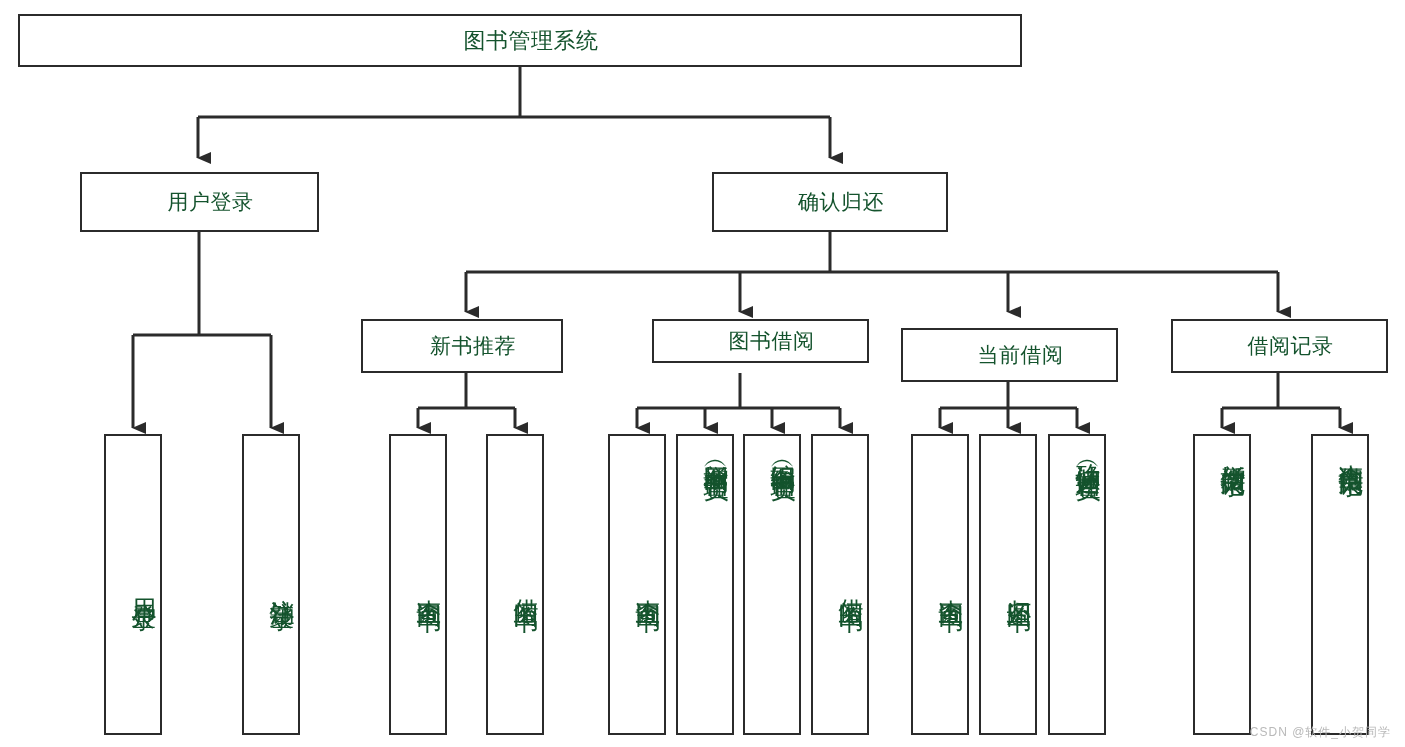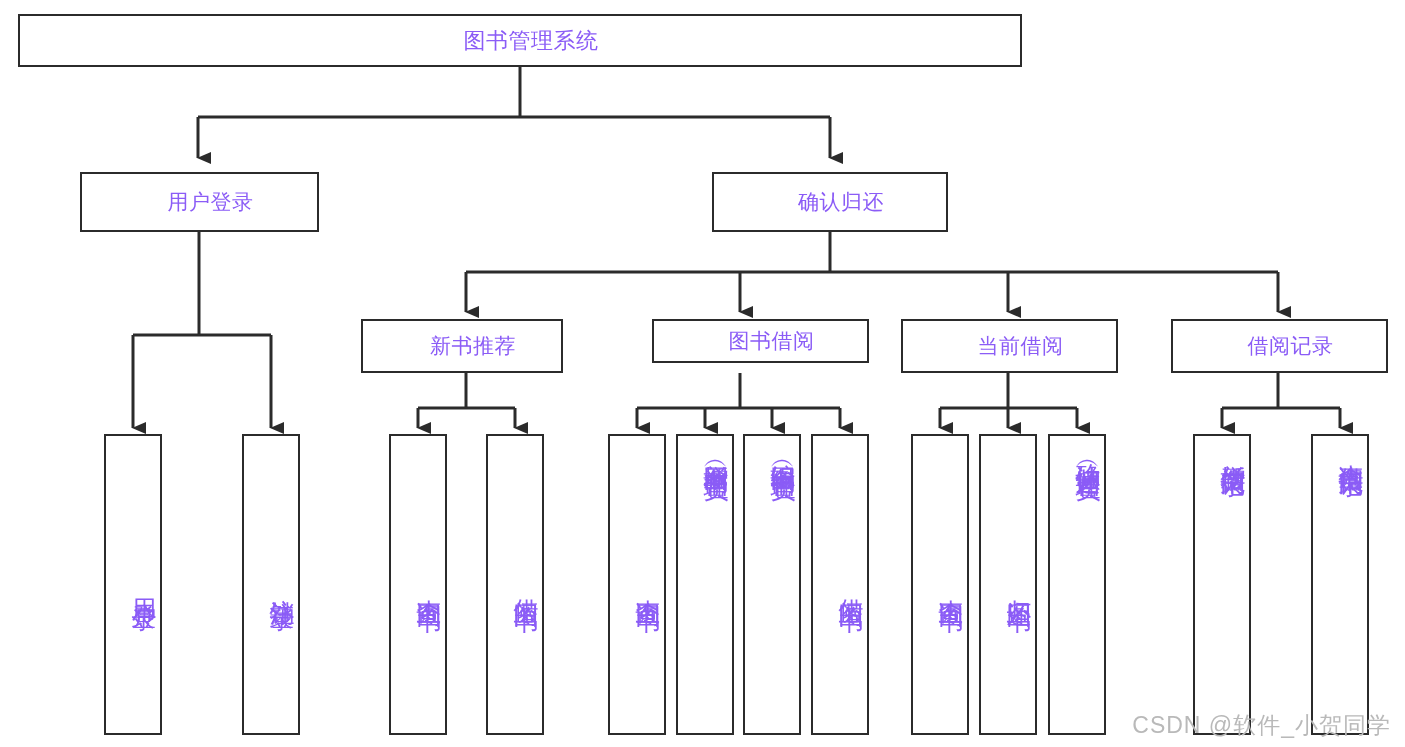--- a/index.html
+++ b/index.html
@@ -13,21 +13,21 @@
   #wires{position:absolute;left:0;top:0;width:1405px;height:747px;}
 
   .node{
     position:absolute;
     box-sizing:border-box;
     border:2px solid #2b2b2b;
     background:#ffffff;
     display:flex;
     align-items:center;
     justify-content:center;
-    color:#8b5cf6;
+    color:#14532d;
     padding-left:22px;
   }
   .node .lbl{
     display:block;
     text-align:center;
     line-height:1.08;
     white-space:nowrap;
   }
   
   .node.horiz .lbl{ font-size:21px; letter-spacing:0.5px; }
@@ -48,21 +48,21 @@
     white-space:nowrap;
   }
   .node.leaf.tall .lbl{ letter-spacing:2px; }
   
   .node.leaf.center{ align-items:center; padding-top:0; }
 
   #watermark{
     position:absolute;
     right:14px;
     bottom:6px;
-    font-size:23px;
+    font-size:12px;
     color:#b9b9b9;
     letter-spacing:1px;
     user-select:none;
     white-space:nowrap;
   }
 </style>
 </head>
 <body>
 
 <div id="canvas">
@@ -127,21 +127,21 @@
   <div class="node horiz" style="left:712px;top:172px;width:236px;height:60px;">
     <span class="lbl">确认归还</span>
   </div>
 
   <div class="node horiz" style="left:361px;top:319px;width:202px;height:54px;">
     <span class="lbl">新书推荐</span>
   </div>
   <div class="node horiz" style="left:632px;top:319px;width:217px;height:44px;margin-left:20px;">
     <span class="lbl">图书借阅</span>
   </div>
-  <div class="node horiz" style="left:901px;top:319px;width:217px;height:54px;">
+  <div class="node horiz" style="left:901px;top:328px;width:217px;height:54px;">
     <span class="lbl">当前借阅</span>
   </div>
   <div class="node horiz" style="left:1171px;top:319px;width:217px;height:54px;">
     <span class="lbl">借阅记录</span>
   </div>
 
   <div class="node leaf center" style="left:104px;top:434px;width:58px;height:301px;">
     <span class="lbl">用户登录</span>
   </div>
   <div class="node leaf center" style="left:242px;top:434px;width:58px;height:301px;">

